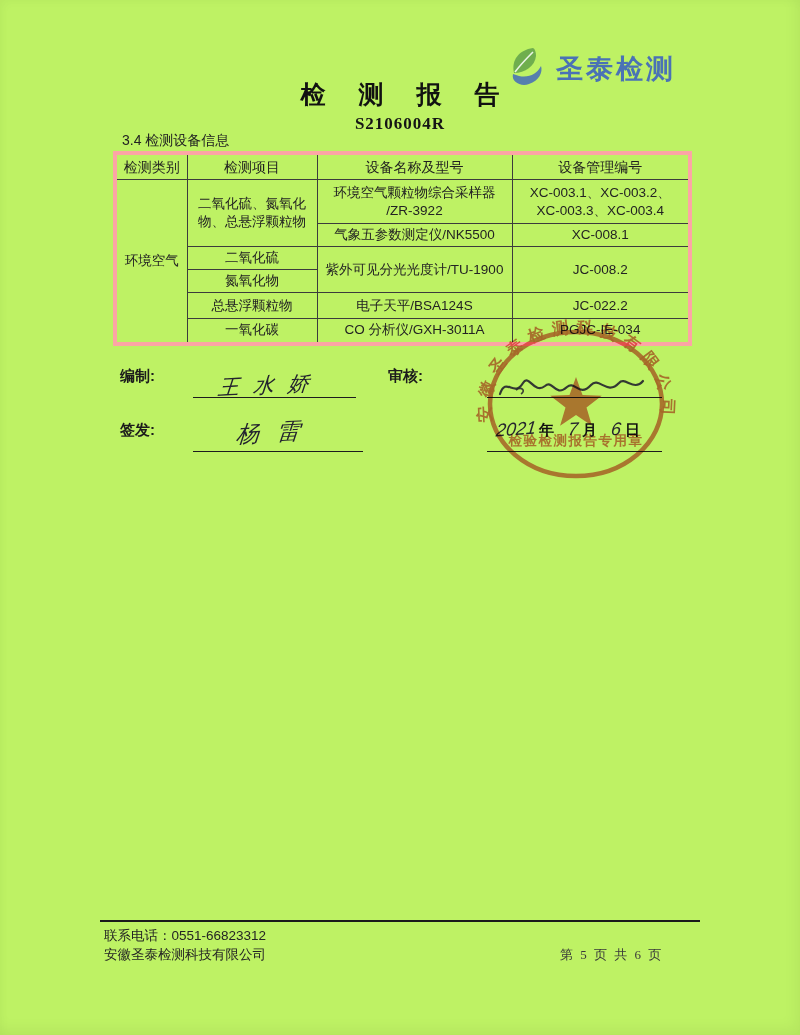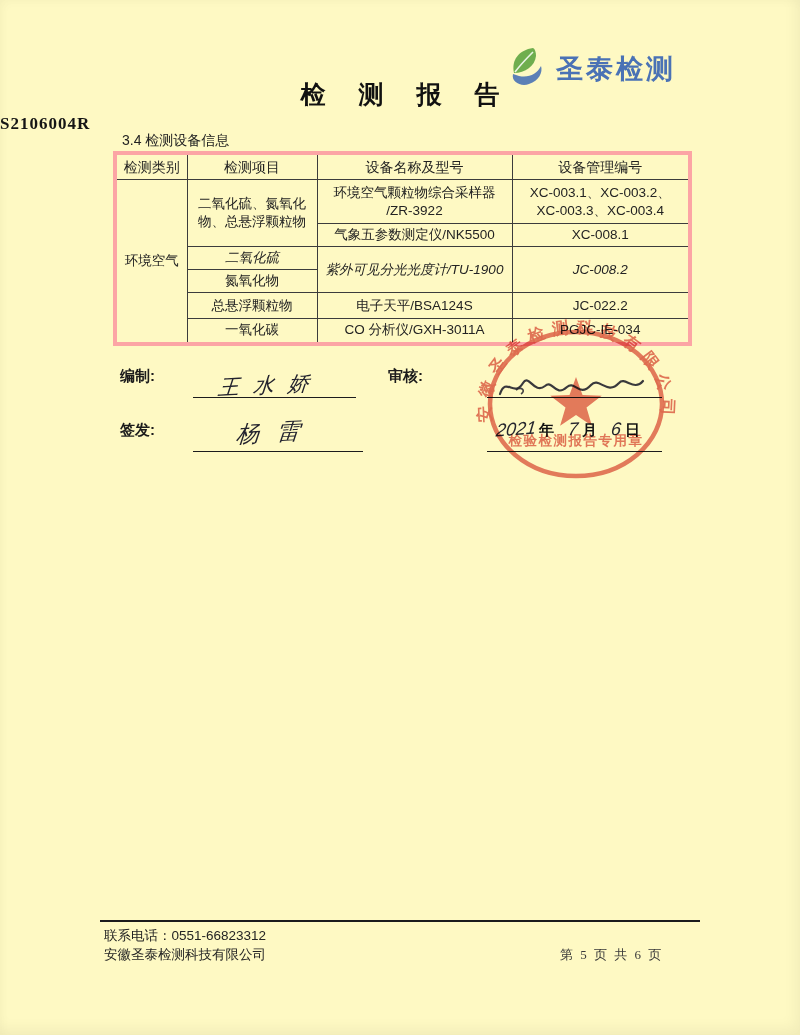--- a/index.html
+++ b/index.html
@@ -1,37 +1,37 @@
 <!DOCTYPE html>
 <html><head>
 <meta charset="utf-8">
 <style>
   html,body{margin:0;padding:0;background:#e9e9e7;}
   .page{
-    position:relative;width:800px;height:1035px;margin:0 auto;background:#fef9c3;
+    position:relative;width:800px;height:1035px;margin:0 auto;background:#bef264;
     font-family:"Liberation Sans",sans-serif;color:#2b2b2b;overflow:hidden;
     box-shadow:inset -4px -6px 14px rgba(0,0,0,0.05), inset 3px 3px 10px rgba(0,0,0,0.02);
   }
   
   .logo{position:absolute;top:44px;left:503px;display:flex;align-items:center;gap:7px;}
   .logo-text{font-size:27px;font-weight:bold;color:#4a72b5;letter-spacing:3px;}
   
   .title{position:absolute;top:78px;left:0;width:100%;text-align:center;
          font-size:25px;font-weight:bold;color:#111;letter-spacing:13px;text-indent:13px;}
-  .report-no{position:absolute;top:114px;left:0;width:100%;
+  .report-no{position:absolute;top:114px;left:0;width:100%;text-align:center;
          font-family:"Liberation Serif",serif;font-weight:bold;font-size:17px;letter-spacing:1px;color:#151515;}
   .section-heading{position:absolute;top:132px;left:122px;font-size:14px;color:#222;}
   
   table.equip{position:absolute;top:151px;left:113px;width:575px;border-collapse:collapse;
         table-layout:fixed;border:4px solid #fca5a5;}
   table.equip th,table.equip td{border:1px solid #3c3c3c;text-align:center;vertical-align:middle;
         padding:1px 3px;line-height:1.3;}
   table.equip th{font-size:14px;font-weight:normal;height:22px;color:#1f1f1f;}
   table.equip td{font-size:13.5px;color:#232323;}
-  tr.r1{height:44px;} tr.r2{height:23px;} tr.r3{height:23px;font-style:italic;}
+  tr.r1{height:44px;} tr.r2{height:23px;} tr.r3{height:23px;}
   tr.r4{height:23px;} tr.r5{height:26px;} tr.r6{height:25px;}
   
   .divider{position:absolute;top:330px;left:0;width:100%;text-align:center;white-space:nowrap;
         font-size:10.5px;color:#4a4a4a;letter-spacing:1px;}
   .divider .label{font-size:15px;font-weight:bold;color:#0f0f0f;letter-spacing:1px;vertical-align:-2px;}
   
   .sig-label{position:absolute;font-size:15px;font-weight:bold;color:#1c1c1c;}
   .sig-line{position:absolute;border-bottom:1.5px solid #1c1c1c;height:0;}
   .hand{position:absolute;font-style:italic;color:#23232e;transform:rotate(-3deg) skewX(-8deg);}
   .hand-name1{top:371px;left:218px;font-size:21px;letter-spacing:14px;}

